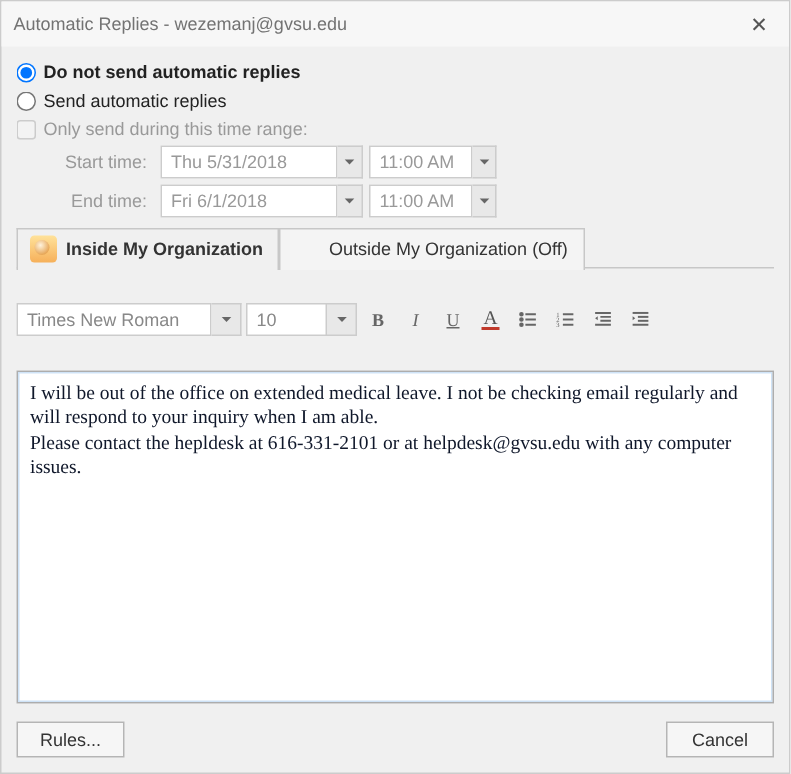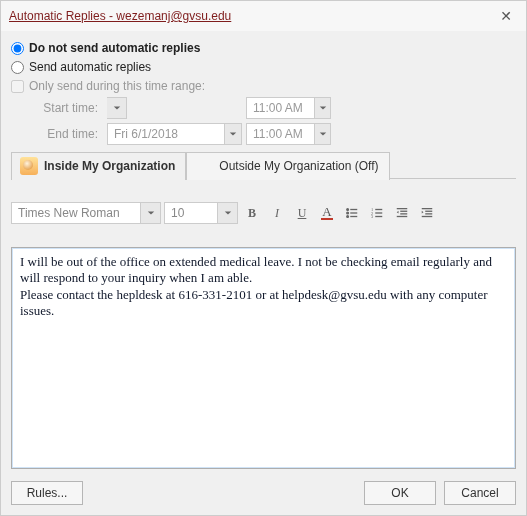--- a/index.html
+++ b/index.html
@@ -1,19 +1,19 @@
 <!DOCTYPE html>
 <html><head>
 <meta charset="utf-8">
 <style>
 * { box-sizing: border-box; margin: 0; padding: 0; }
 body { font-family: "Segoe UI", Tahoma, sans-serif; font-size: 12px; background: #f0f0f0; color: #333; width: 527px; height: 516px; overflow: hidden; }
 .window { width: 527px; height: 516px; background: #f0f0f0; border: 1px solid #ccc; display: flex; flex-direction: column; }
 .titlebar { height: 30px; background: #f7f7f7; display: flex; align-items: center; padding: 0 8px; justify-content: space-between; }
-.titlebar .title { font-size: 12px; color: #7f1d1d; text-decoration: underline; }
+.titlebar .title { font-size: 12px; color: #737373; }
 .titlebar .close { width: 24px; text-align: center; color: #555; font-size: 14px; cursor: pointer; }
 .content { flex: 1; padding: 8px 10px 4px 10px; display:flex; flex-direction:column; min-height:0; }
 .radio-row { display:flex; align-items:flex-end; margin:2px 0 3px 0; font-size:12px; color:#222;}
 .radio-row input[type=radio]{ margin-right:5px; }
 .radio-row.bold label{ font-weight:bold; }
 .indent { margin-left: 22px; }
 .check-row { display:flex; align-items:center; margin:2px 0; font-size:12px; color:#222;}
 .check-row input[type=checkbox]{ margin-right:5px;}
 .timegrid { display:grid; grid-template-columns: 70px 135px 85px; column-gap:4px; row-gap:4px; align-items:center; margin:2px 0 6px 22px; }
 .timegrid .lbl{ text-align:right; color:#888; font-size:12px; padding-right:5px;}
@@ -68,20 +68,21 @@
     </div>
 
     <div class="check-row indent disabled">
       <input type="checkbox" disabled="" style="">
       <label>Only send during this time range:</label>
     </div>
 
     <div class="timegrid disabled">
       <div class="lbl">Start time:</div>
       <div class="combo">
+        <input readonly="" value="Thu 5/31/2018" style="">
         <span class="chev">
             <svg viewBox="0 0 10 10">
               <path class="chev-path" d="M1 3l4 4 4-4z"></path>
             </svg>
           </span>
       </div>
       <div class="combo">
         <input readonly="" value="11:00 AM" style="">
         <span class="chev">
             <svg viewBox="0 0 10 10">
@@ -187,18 +188,17 @@
     <div class="editor" contenteditable="true" style="">
       <div>I will be out of the office on extended medical leave. I not be checking email regularly and will respond to your inquiry when I am able.</div>
       <div>Please contact the hepldesk at 616-331-2101 or at helpdesk@gvsu.edu with any computer issues.</div>
     </div>
 
   </div>
 
   <div class="footer">
     <button class="btn">Rules...</button>
     <div class="footer-right">
-      <button class="btn">OK</button>
       <button class="btn">Cancel</button>
     </div>
   </div>
 
 </div>
 
 </body></html>

